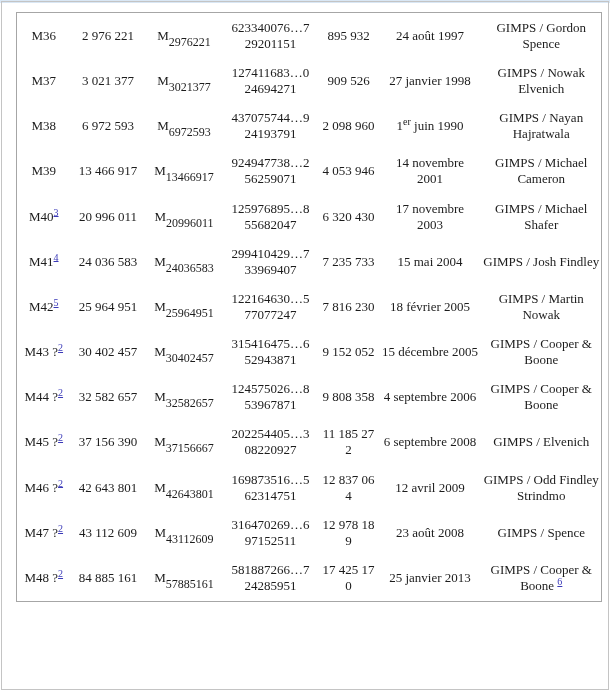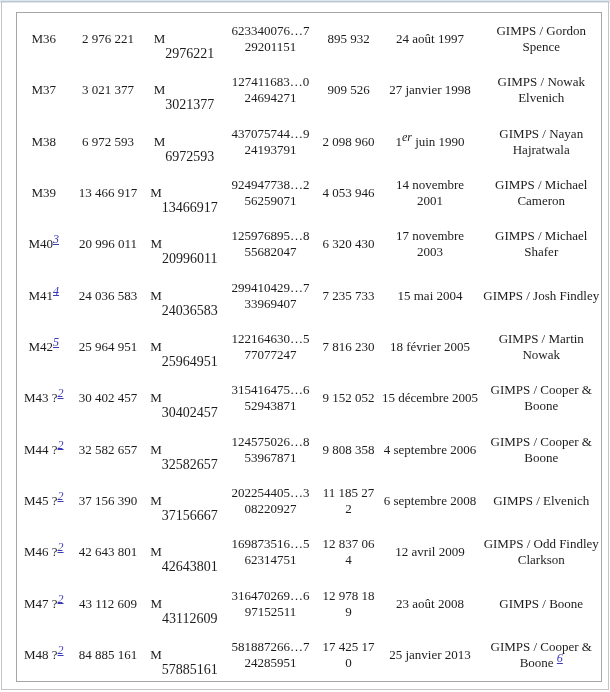--- a/index.html
+++ b/index.html
@@ -15,21 +15,21 @@
   .page-frame{
     position:absolute;left:1px;top:1px;right:1px;bottom:2px;
     border:1px solid var(--frame-border);
   }
   .top-edge{
     position:absolute;left:0;top:0;width:610px;height:3px;
     background:var(--top-edge);
   }
   table.mersenne{
     position:absolute;left:16px;top:12px;
-    width:585px;height:670px;
+    width:585px;height:590px;
     border-collapse:collapse;
     table-layout:fixed;
     border:1px solid var(--table-border);
     background:#ffffff;
   }
   td{
     text-align:center;
     vertical-align:middle;
     font-size:13px;
     line-height:16px;
@@ -37,22 +37,22 @@
     overflow:hidden;
     padding:0 1px;
   }
   col.c-rank{width:54px;}
   col.c-exponent{width:75px;}
   col.c-mnot{width:77px;}
   col.c-digits{width:96px;}
   col.c-count{width:60px;}
   col.c-date{width:103px;}
   col.c-disc{width:120px;}
-  sup{font-size:12px;line-height:0;vertical-align:super;font-style:italic;}
-  sub{font-size:14px;line-height:0;vertical-align:baseline;position:relative;top:15px;}
+  sup{font-size:10px;line-height:0;vertical-align:super;}
+  sub{font-size:12px;line-height:0;vertical-align:baseline;position:relative;top:6px;}
   .note-link{color:var(--link-color);text-decoration:underline;cursor:pointer;}
 </style>
 </head>
 <body>
 
 <div class="top-edge"></div>
 <div class="page-frame"></div>
 
 <table class="mersenne">
   <colgroup>
@@ -155,30 +155,30 @@
         <td><span>6 septembre 2008</span></td>
         <td><span>GIMPS / Elvenich</span></td>
       </tr>
       <tr>
         <td><span>M46 ?</span><sup class="note-link">2</sup></td>
         <td><span>42 643 801</span></td>
         <td><span>M</span><sub>42643801</sub></td>
         <td><span>169873516…5</span><br><span>62314751</span></td>
         <td><span>12 837 06</span><br><span>4</span></td>
         <td><span>12 avril 2009</span></td>
-        <td><span>GIMPS / Odd Findley</span><br><span>Clarkson</span></td>
+        <td><span>GIMPS / Odd Findley</span><br><span>Strindmo</span></td>
       </tr>
       <tr>
         <td><span>M47 ?</span><sup class="note-link">2</sup></td>
         <td><span>43 112 609</span></td>
         <td><span>M</span><sub>43112609</sub></td>
         <td><span>316470269…6</span><br><span>97152511</span></td>
         <td><span>12 978 18</span><br><span>9</span></td>
         <td><span>23 août 2008</span></td>
-        <td><span>GIMPS / Boone</span></td>
+        <td><span>GIMPS / Spence</span></td>
       </tr>
       <tr>
         <td><span>M48 ?</span><sup class="note-link">2</sup></td>
         <td><span>84 885 161</span></td>
         <td><span>M</span><sub>57885161</sub></td>
         <td><span>581887266…7</span><br><span>24285951</span></td>
         <td><span>17 425 17</span><br><span>0</span></td>
         <td><span>25 janvier 2013</span></td>
         <td><span>GIMPS / Cooper &amp;</span><br><span>Boone </span><sup class="note-link">6</sup></td>
       </tr>

